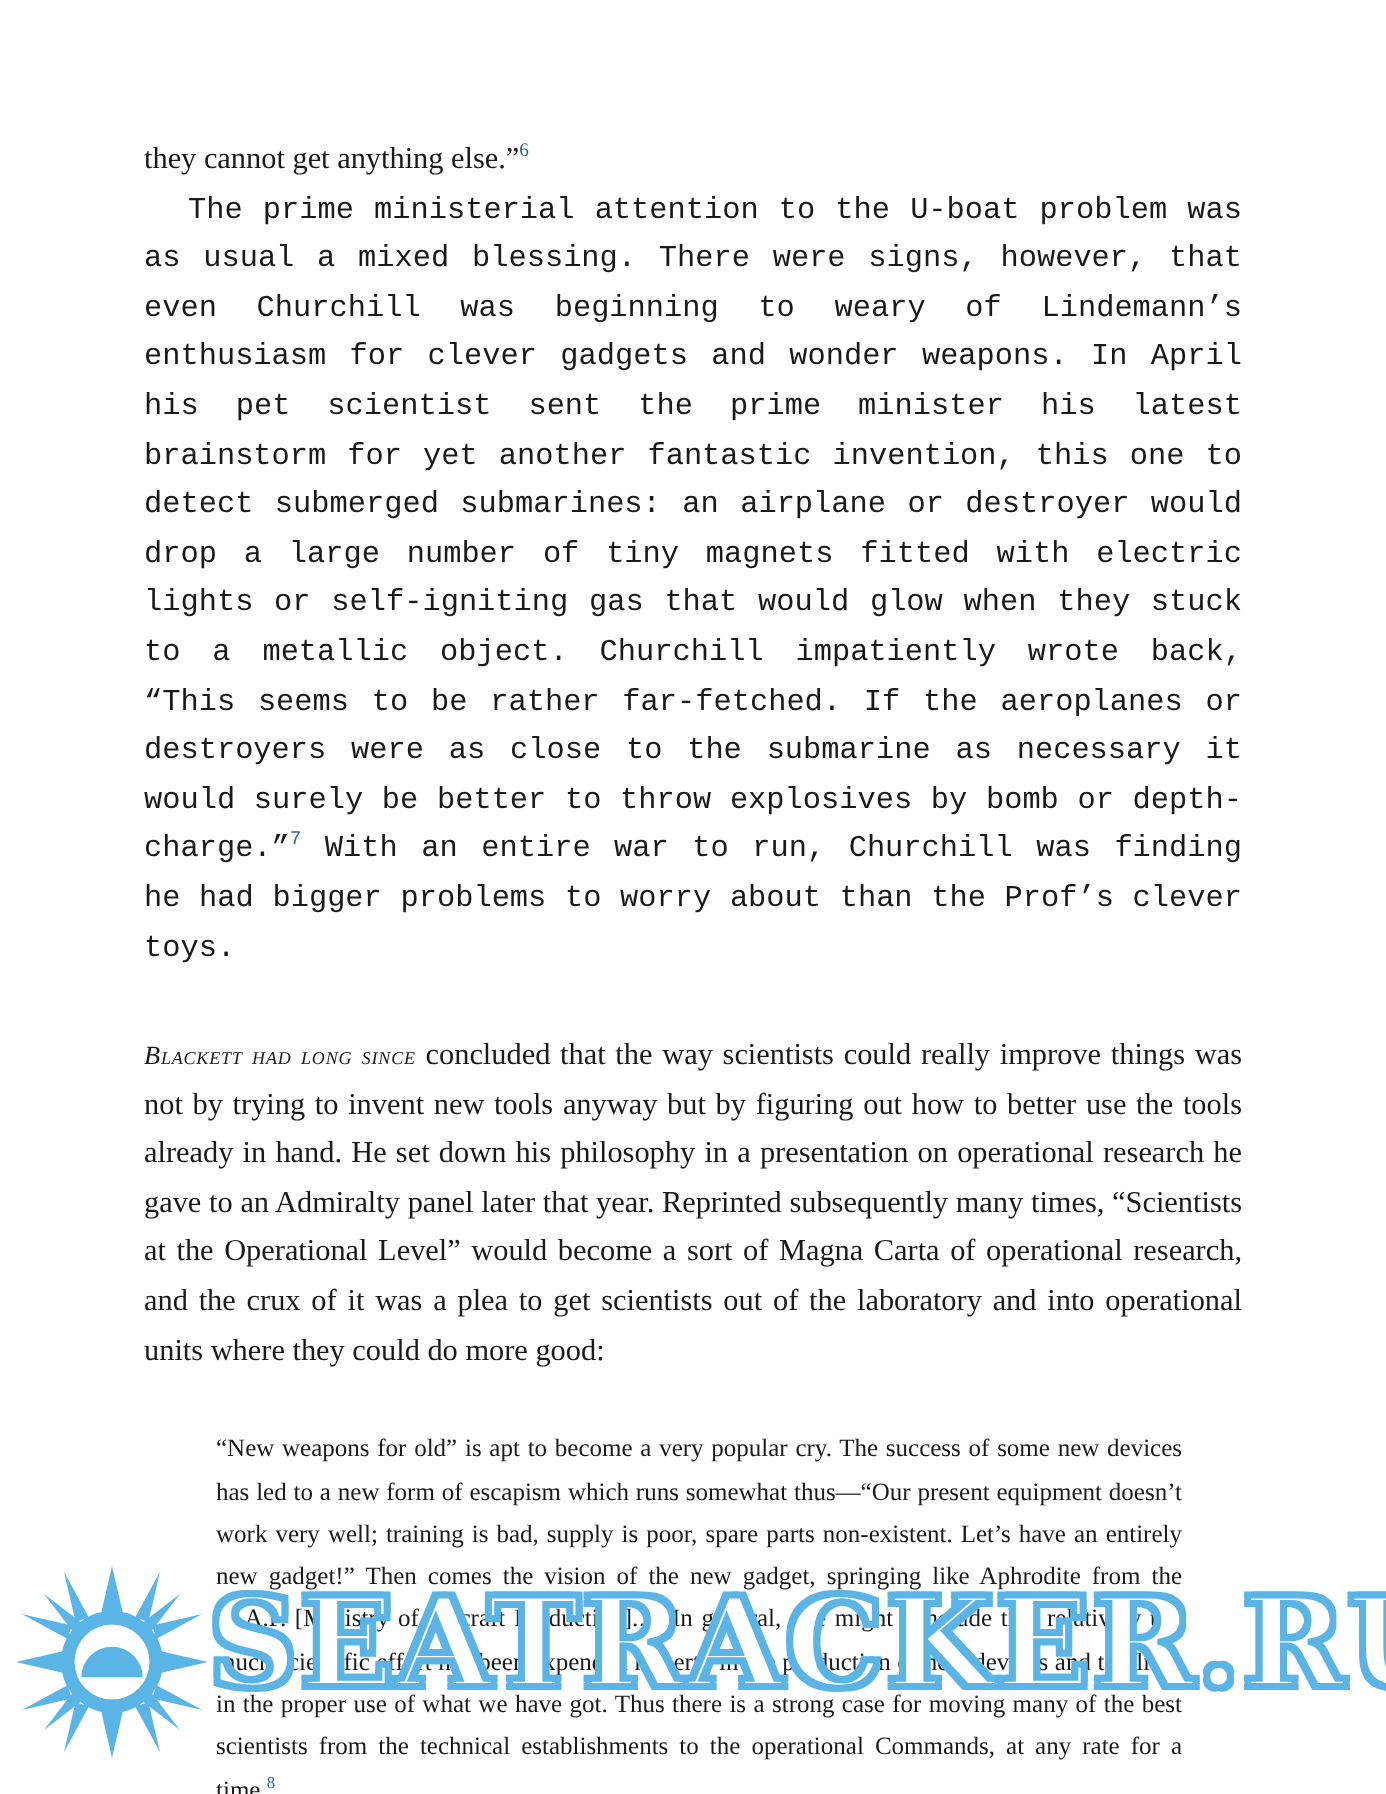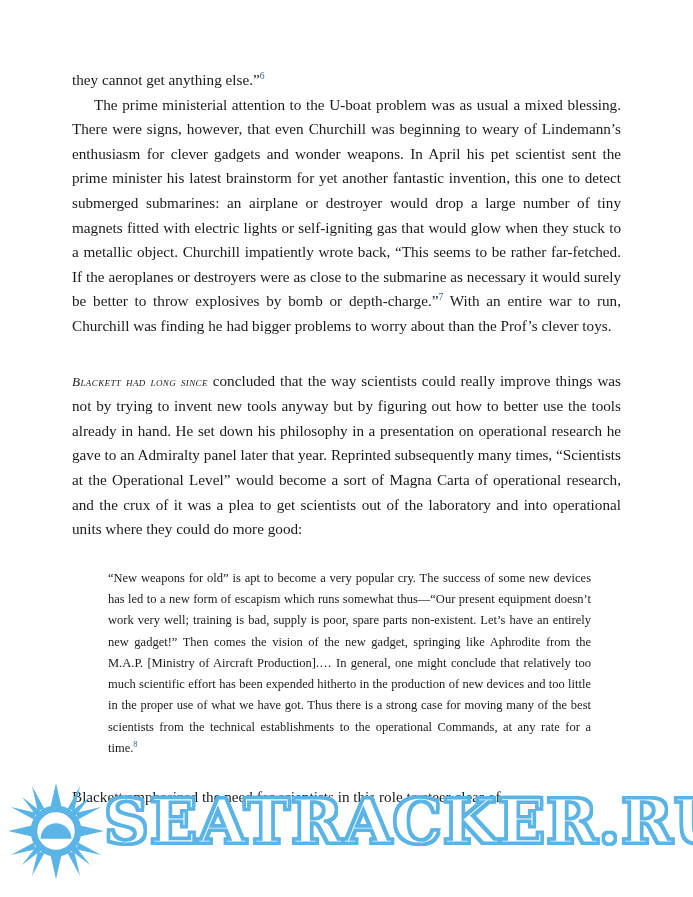--- a/index.html
+++ b/index.html
@@ -33,20 +33,21 @@
     font-size: 15.2px;
     line-height: 24.6px;
     text-align: justify;
     color: #1a1a1a;
   }
   p.continued {
     text-indent: 0;
   }
   p.indented {
     text-indent: 22px;
+    font-family: Liberation Mono, monospace;
   }
   .gap-large {
     height: 30px;
   }
   .gap-small {
     height: 14px;
   }
   .smallcaps {
     font-variant: small-caps;
     font-size: 13.2px;

